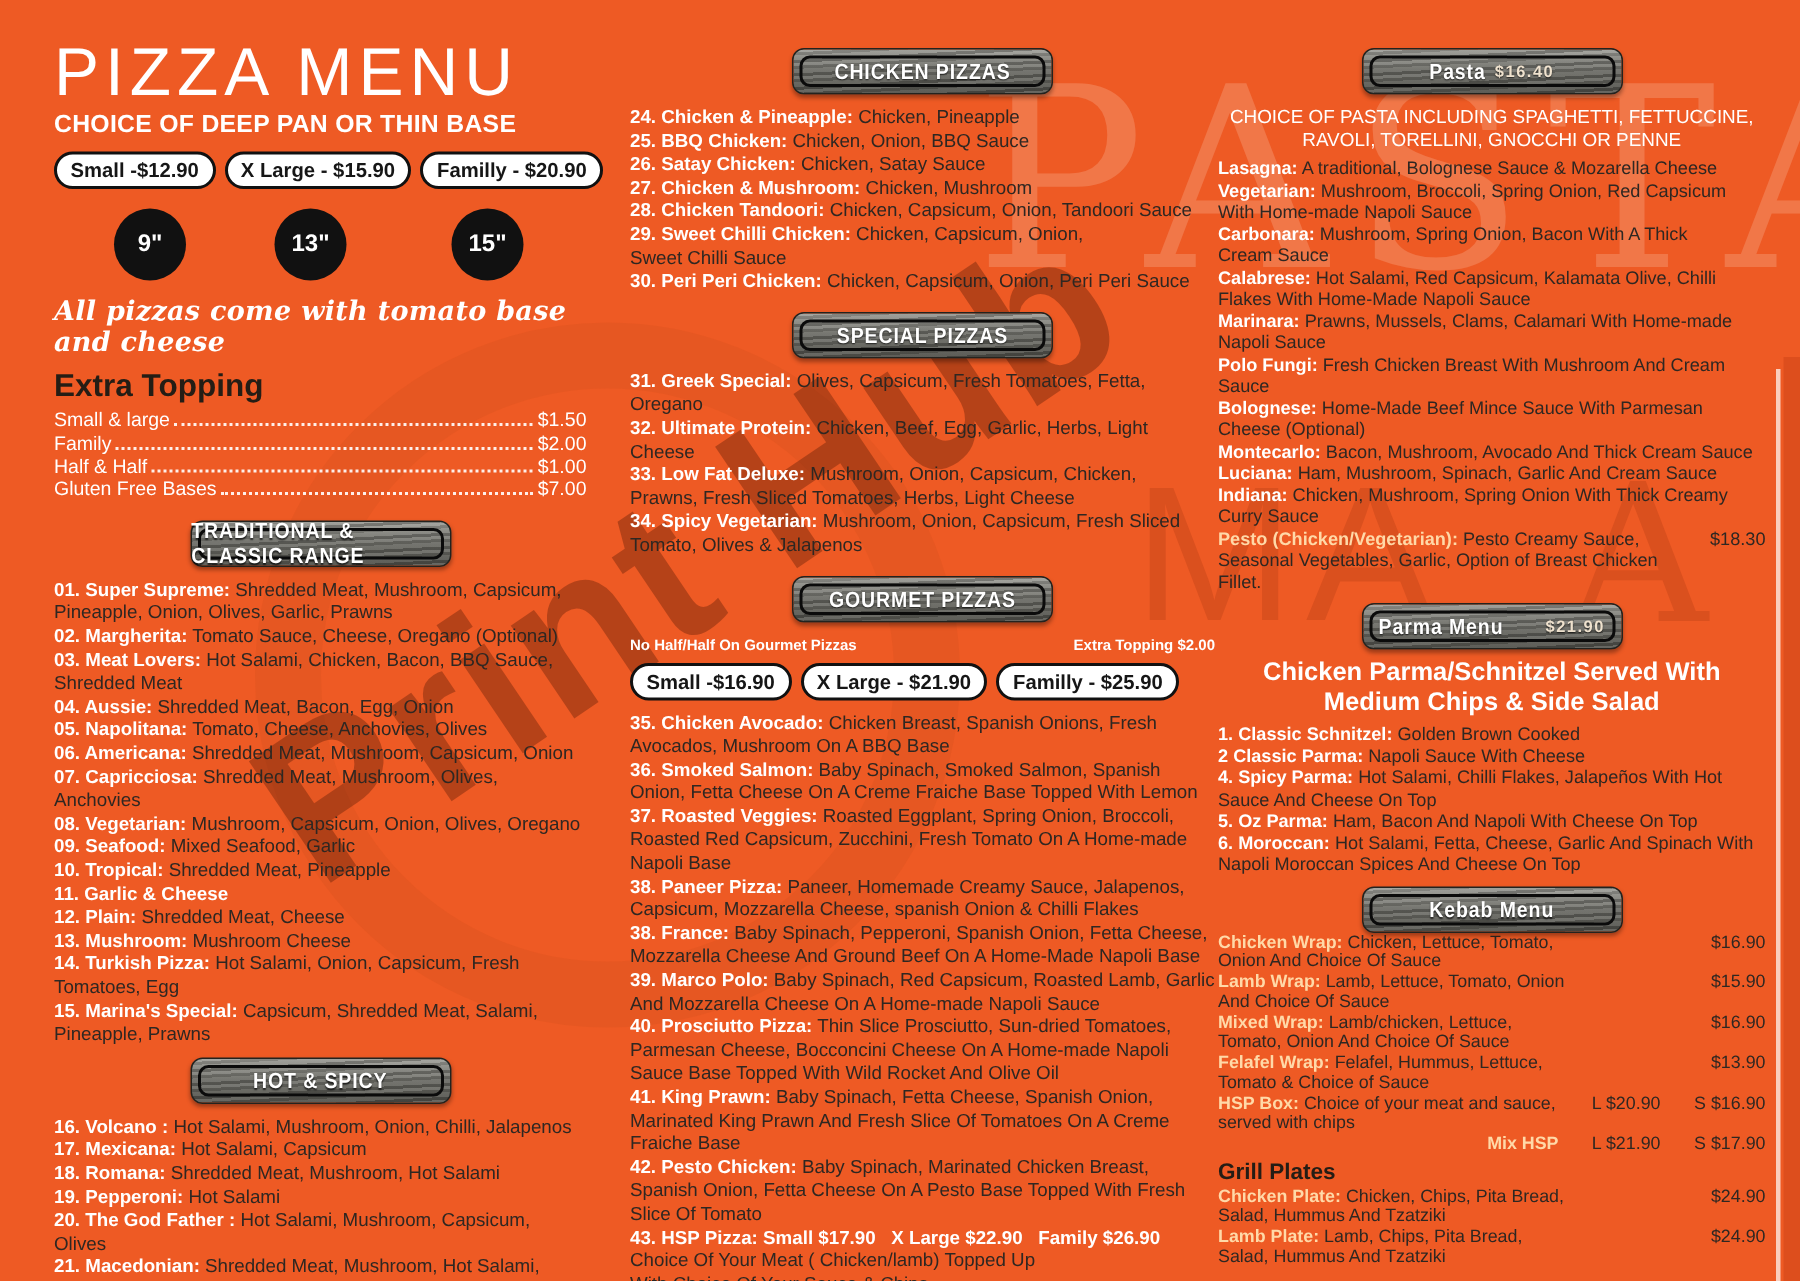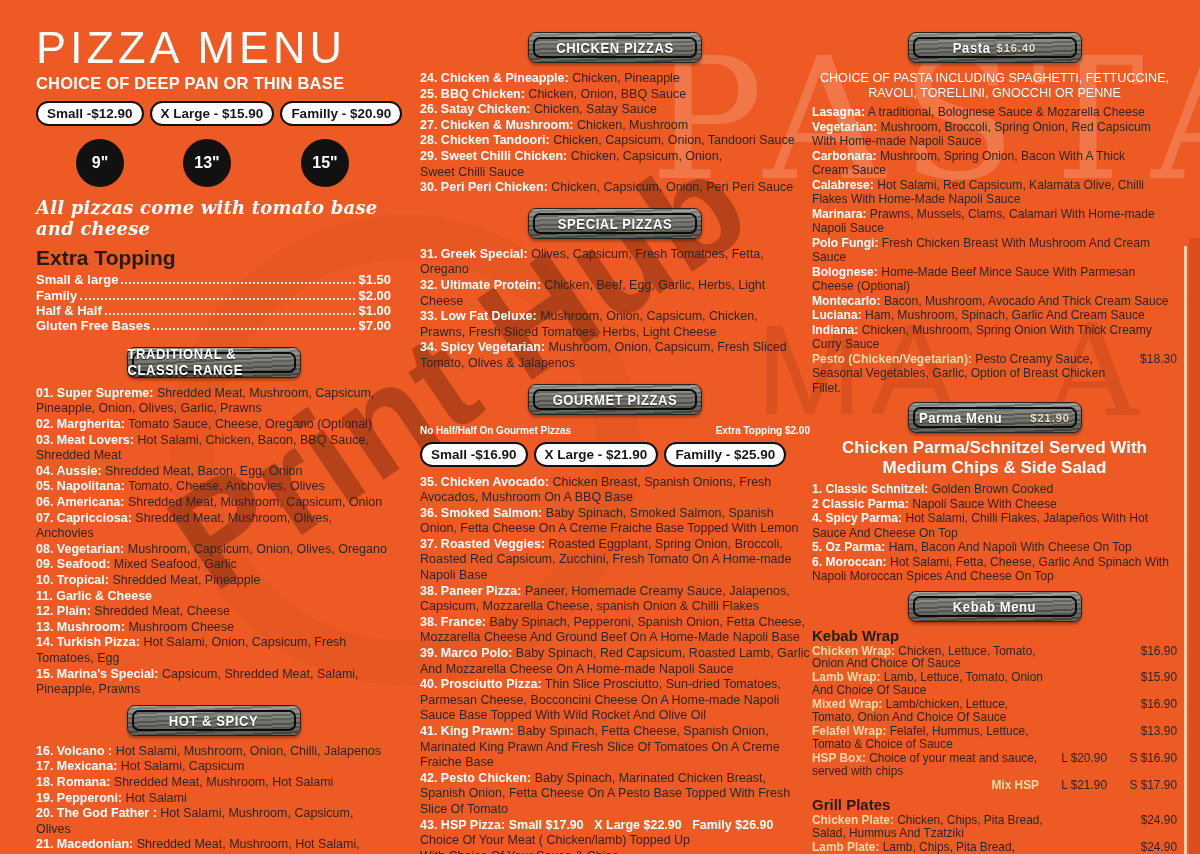--- a/index.html
+++ b/index.html
@@ -41,21 +41,21 @@
   .circle-row{margin-top:13px;display:flex;align-items:center;height:48px;}
   .size-circle{width:48px;height:48px;border-radius:50%;background:var(--circle);color:#fff;
     display:flex;align-items:center;justify-content:center;font-size:16px;font-weight:700;}
   .circle-row .size-circle:nth-child(1){margin-left:40px;}
   .circle-row .size-circle:nth-child(2){margin-left:59px;}
   .circle-row .size-circle:nth-child(3){margin-left:70px;}
   .tagline{margin-top:10px;font-family:"DejaVu Serif",serif;font-style:italic;font-weight:700;
     font-size:18px;color:#fff;letter-spacing:.2px;}
   .et-head{margin-top:7px;font-size:21px;font-weight:700;color:#241d15;}
   .et-rows{margin-top:2px;}
-  .et-row{display:flex;align-items:baseline;font-size:13px;font-weight:700;color:#fff;line-height:15.4px;}
+  .et-row{display:flex;align-items:baseline;font-size:13px;font-weight:400;color:#fff;line-height:15.4px;}
   .et-dots{flex:1;border-bottom:2px dotted rgba(255,255,255,.9);margin:0 3px 3px 3px;}
   
   .plate{position:relative;width:174px;height:31px;margin:0 auto;border-radius:8px;
     border:1px solid #23231f;
     background:
       repeating-linear-gradient(177deg, rgba(255,255,255,.10) 0 2px, rgba(0,0,0,.14) 2px 4px,
         rgba(255,255,255,.05) 4px 7px, rgba(0,0,0,.22) 7px 9px),
       linear-gradient(180deg,#9c9c96,#70706a 45%,#54544e);
     box-shadow:0 2px 3px rgba(0,0,0,.35);
     display:flex;align-items:center;justify-content:center;gap:6px;}
@@ -270,21 +270,20 @@
         <p class="mi"><span class="nm">1. Classic Schnitzel:</span><span class="ds"> Golden Brown Cooked</span></p>
         <p class="mi"><span class="nm">2 Classic Parma:</span><span class="ds"> Napoli Sauce With Cheese</span></p>
         <p class="mi"><span class="nm">4. Spicy Parma:</span><span class="ds"> Hot Salami, Chilli Flakes, Jalapeños With Hot Sauce And Cheese On Top</span></p>
         <p class="mi"><span class="nm">5. Oz Parma:</span><span class="ds"> Ham, Bacon And Napoli With Cheese On Top</span></p>
         <p class="mi"><span class="nm">6. Moroccan:</span><span class="ds"> Hot Salami, Fetta, Cheese, Garlic And Spinach With Napoli Moroccan Spices And Cheese On Top</span></p>
       </div>
 
     <div class="plate plate-kebab">
       <span class="plate-label">Kebab Menu</span>
     </div>
-    <div class="kb-head">Kebab Wrap</div>
     <div>
         <div class="kb-row">
           <span class="kb-c1"><span class="nm cream">Chicken Wrap:</span><span class="ds"> Chicken, Lettuce, Tomato, Onion And Choice Of Sauce</span></span>
           <span class="kb-c2"></span>
           <span class="kb-c3">$16.90</span>
         </div>
         <div class="kb-row">
           <span class="kb-c1"><span class="nm cream">Lamb Wrap:</span><span class="ds"> Lamb, Lettuce, Tomato, Onion And Choice Of Sauce</span></span>
           <span class="kb-c2"></span>
           <span class="kb-c3">$15.90</span>

